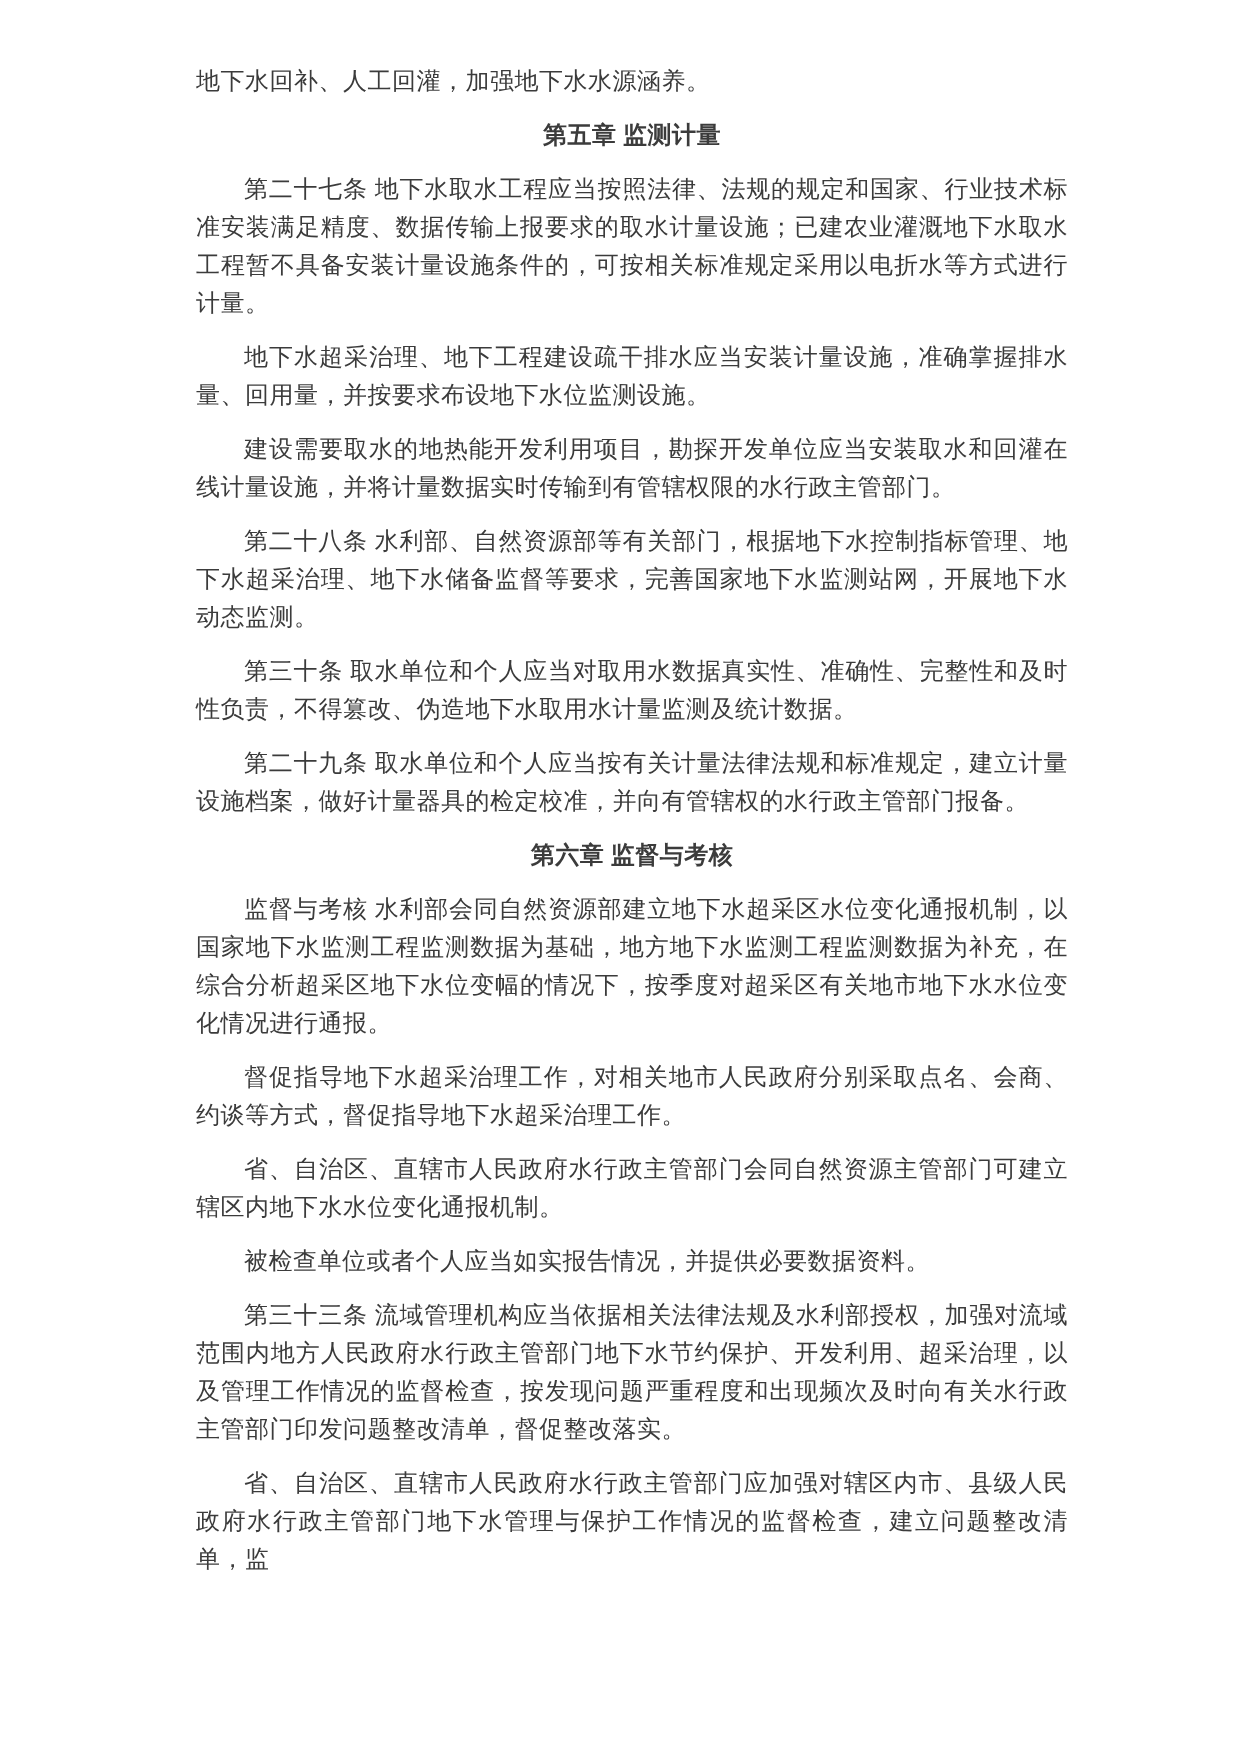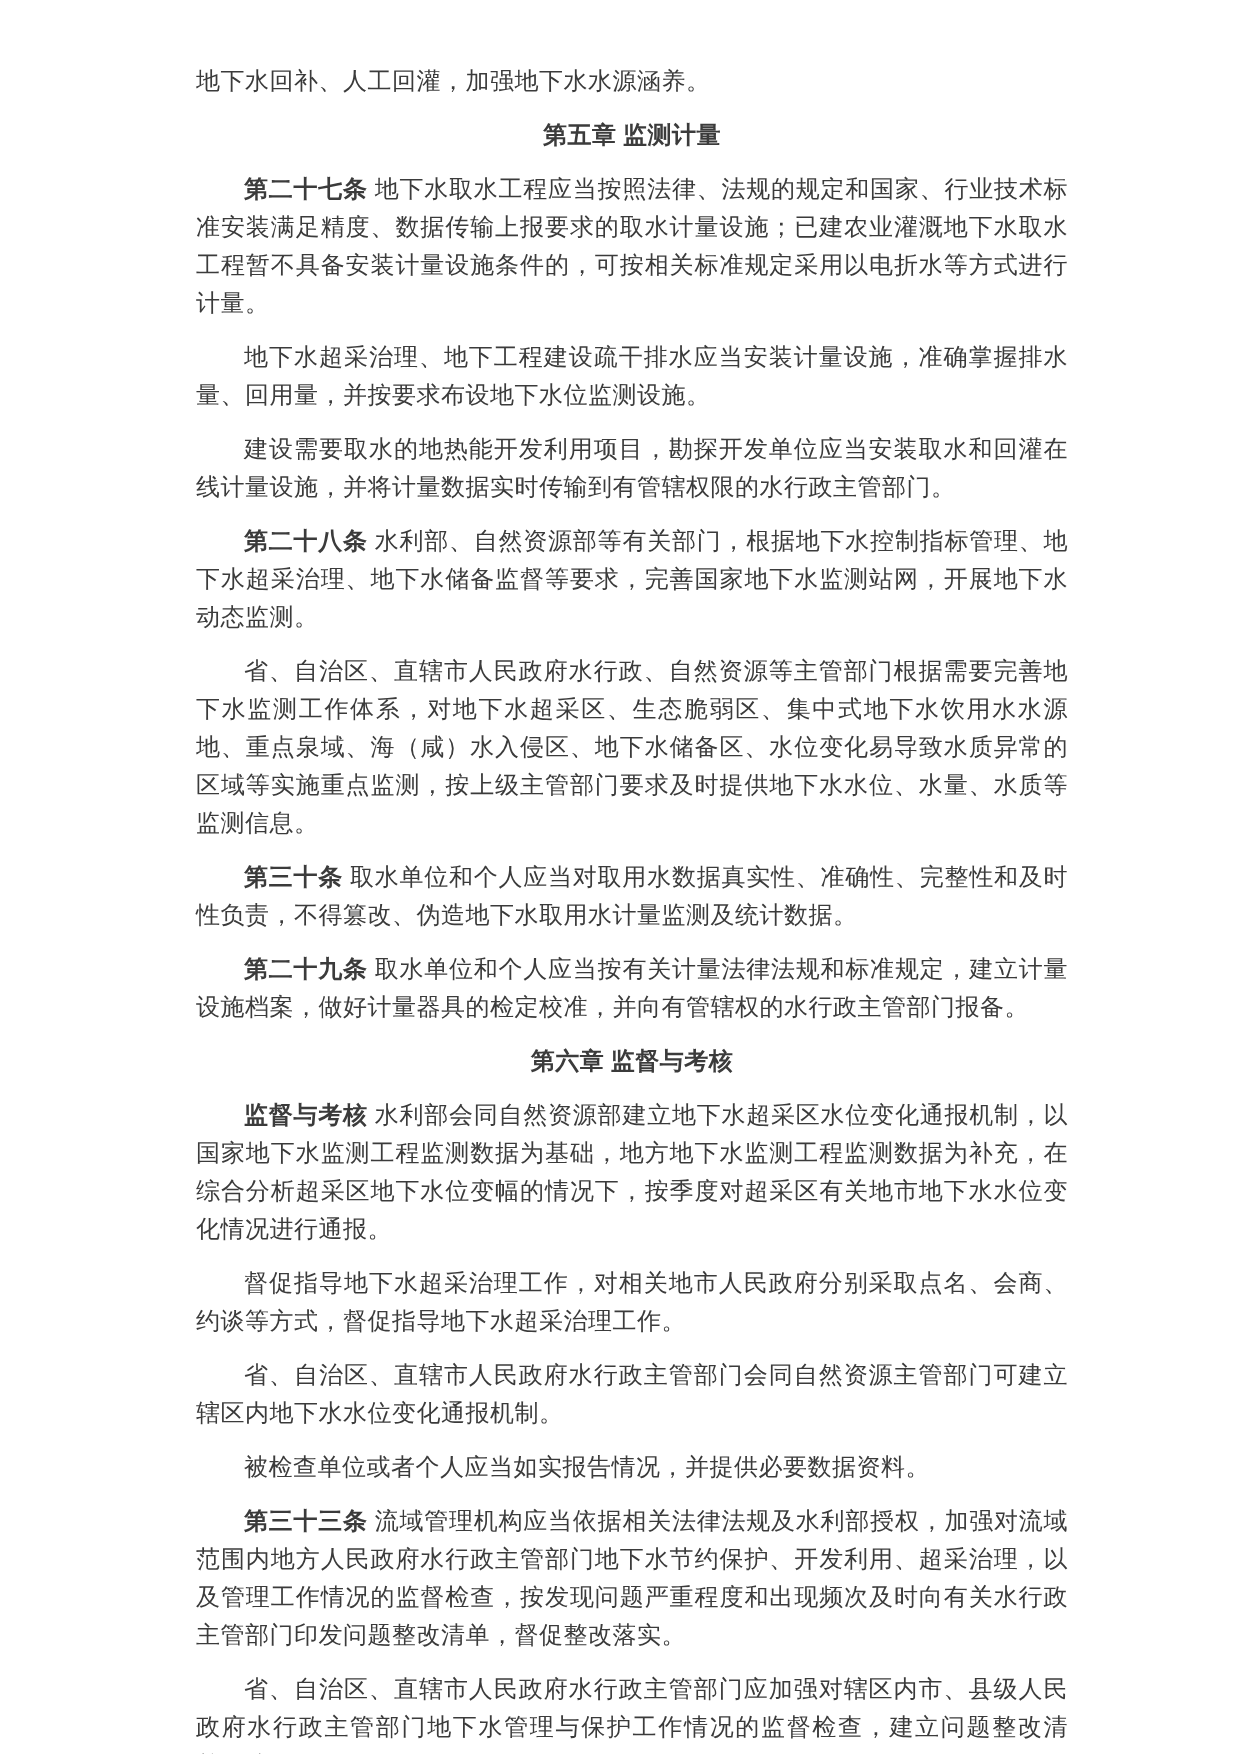--- a/index.html
+++ b/index.html
@@ -37,35 +37,34 @@
   }
   .chapter-heading {
     font-size: 24px;
     line-height: 38px;
     font-weight: bold;
     text-align: center;
     margin: 14px 0;
     letter-spacing: 0.5px;
   }
   .article-number {
-    font-weight: bold;
+    font-weight: normal;
   }
 </style>
 </head>
 <body>
 
 <div class="page">
   <p class="para no-indent">地下水回补、人工回灌，加强地下水水源涵养。</p>
   <div id="sections">
       <h2 class="chapter-heading">第五章 监测计量</h2>
       <p class="para"><span class="article-number">第二十七条</span> <span>地下水取水工程应当按照法律、法规的规定和国家、行业技术标准安装满足精度、数据传输上报要求的取水计量设施；已建农业灌溉地下水取水工程暂不具备安装计量设施条件的，可按相关标准规定采用以电折水等方式进行计量。</span></p>
       <p class="para"><span>地下水超采治理、地下工程建设疏干排水应当安装计量设施，准确掌握排水量、回用量，并按要求布设地下水位监测设施。</span></p>
       <p class="para"><span>建设需要取水的地热能开发利用项目，勘探开发单位应当安装取水和回灌在线计量设施，并将计量数据实时传输到有管辖权限的水行政主管部门。</span></p>
       <p class="para"><span class="article-number">第二十八条</span> <span>水利部、自然资源部等有关部门，根据地下水控制指标管理、地下水超采治理、地下水储备监督等要求，完善国家地下水监测站网，开展地下水动态监测。</span></p>
-      <p class="para"><span>省、自治区、直辖市人民政府水行政、自然资源等主管部门根据需要完善地下水监测工作体系，对地下水超采区、生态脆弱区、集中式地下水饮用水水源地、重点泉域、海（咸）水入侵区、地下水储备区、水位变化易导致水质异常的区域等实施重点监测，按上级主管部门要求及时提供地下水水位、水量、水质等监测信息。</span></p>
       <p class="para"><span class="article-number">第三十条</span> <span>取水单位和个人应当对取用水数据真实性、准确性、完整性和及时性负责，不得篡改、伪造地下水取用水计量监测及统计数据。</span></p>
       <p class="para"><span class="article-number">第二十九条</span> <span>取水单位和个人应当按有关计量法律法规和标准规定，建立计量设施档案，做好计量器具的检定校准，并向有管辖权的水行政主管部门报备。</span></p>
       <h2 class="chapter-heading">第六章 监督与考核</h2>
       <p class="para"><span class="article-number">监督与考核</span> <span>水利部会同自然资源部建立地下水超采区水位变化通报机制，以国家地下水监测工程监测数据为基础，地方地下水监测工程监测数据为补充，在综合分析超采区地下水位变幅的情况下，按季度对超采区有关地市地下水水位变化情况进行通报。</span></p>
       <p class="para"><span>督促指导地下水超采治理工作，对相关地市人民政府分别采取点名、会商、约谈等方式，督促指导地下水超采治理工作。</span></p>
       <p class="para"><span>省、自治区、直辖市人民政府水行政主管部门会同自然资源主管部门可建立辖区内地下水水位变化通报机制。</span></p>
       <p class="para"><span>被检查单位或者个人应当如实报告情况，并提供必要数据资料。</span></p>
       <p class="para"><span class="article-number">第三十三条</span> <span>流域管理机构应当依据相关法律法规及水利部授权，加强对流域范围内地方人民政府水行政主管部门地下水节约保护、开发利用、超采治理，以及管理工作情况的监督检查，按发现问题严重程度和出现频次及时向有关水行政主管部门印发问题整改清单，督促整改落实。</span></p>
       <p class="para"><span>省、自治区、直辖市人民政府水行政主管部门应加强对辖区内市、县级人民政府水行政主管部门地下水管理与保护工作情况的监督检查，建立问题整改清单，监</span></p>
     </div>

